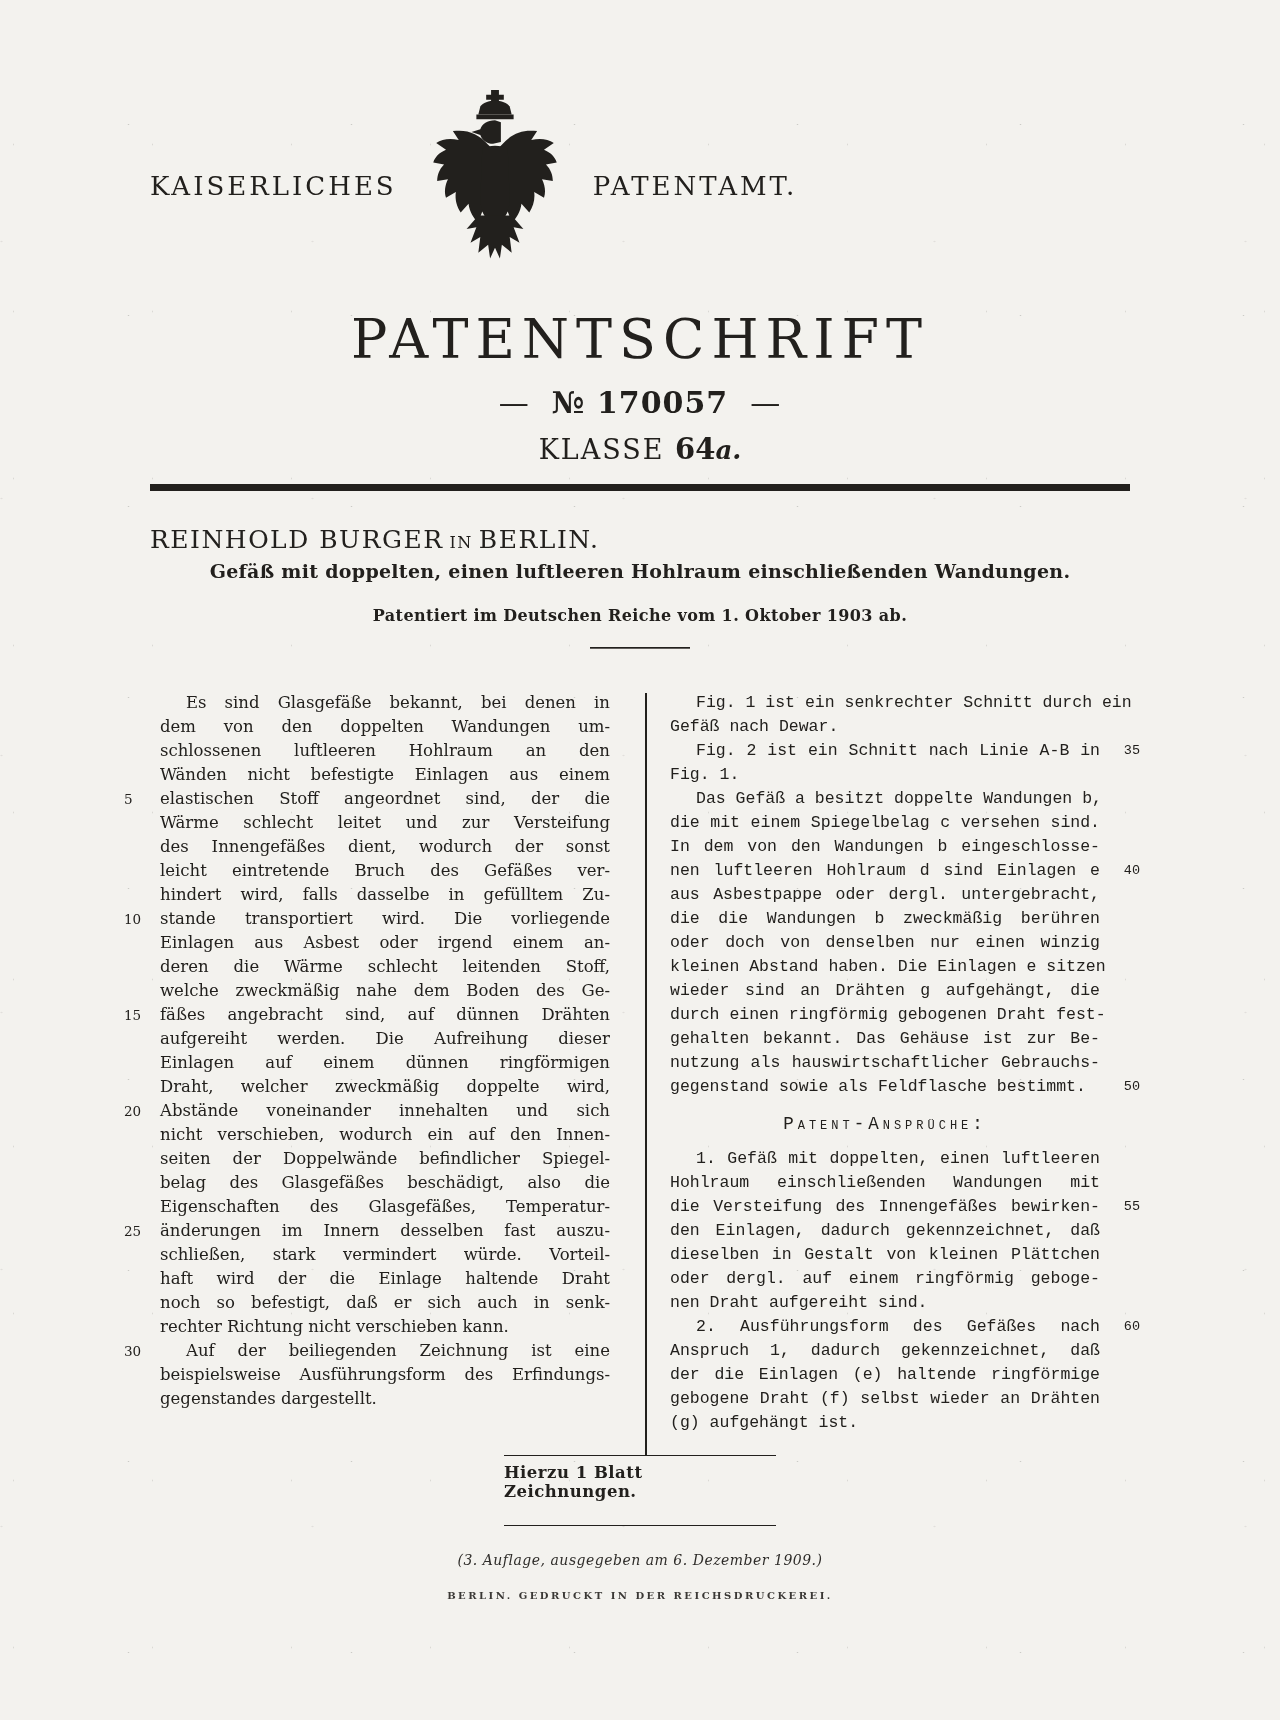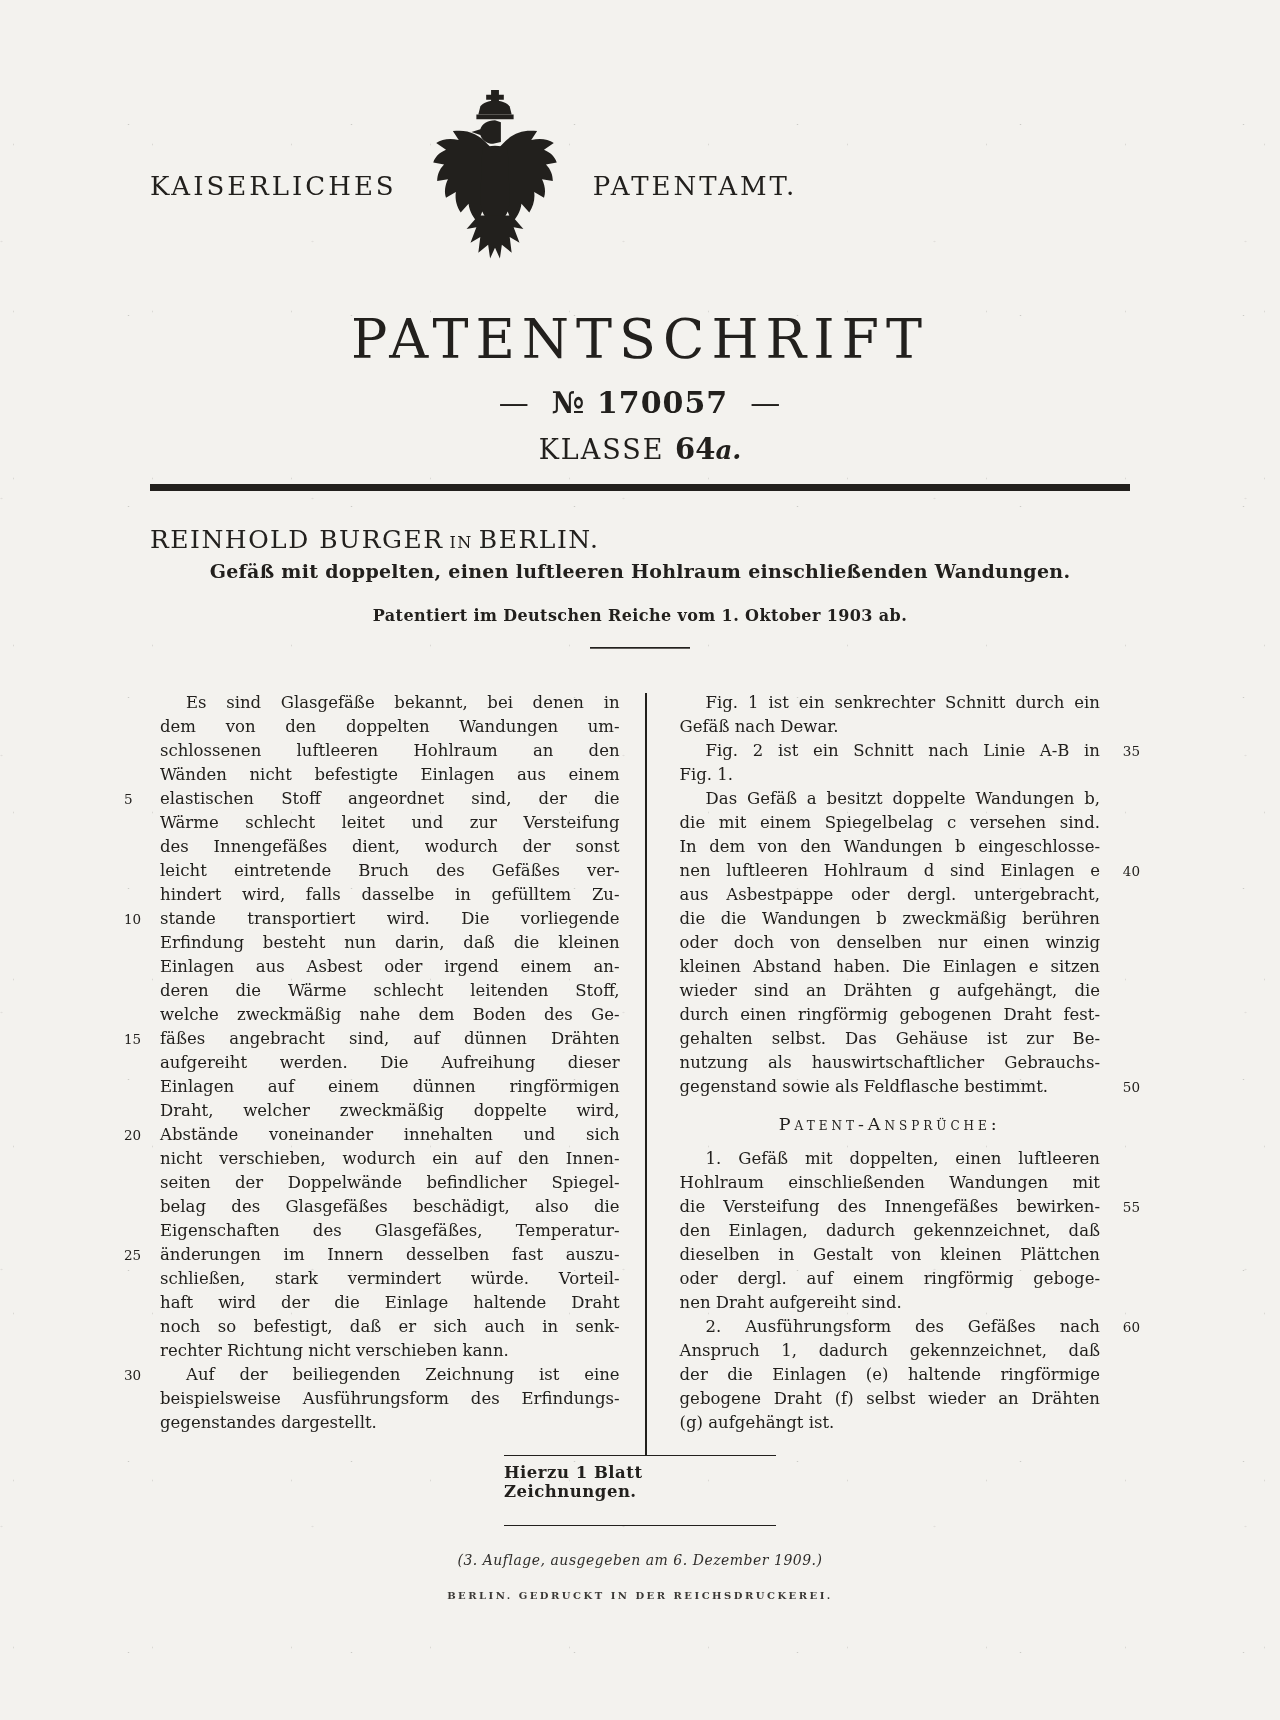--- a/index.html
+++ b/index.html
@@ -38,21 +38,21 @@
   .inventor-line { font-size:25px; letter-spacing:1.5px; margin-top:34px; }
   .inventor-line .connector { font-variant:small-caps; text-transform:lowercase; font-size:23px; margin:0 6px; }
   .invention-title { text-align:center; font-size:19px; font-weight:bold; margin-top:6px; letter-spacing:0.3px; }
   .patent-date { text-align:center; font-size:16px; font-weight:bold; margin-top:24px; letter-spacing:0.4px; }
   .rule-short { width:100px; height:2px; border-top:1.5px solid var(--ink); border-bottom:1px solid rgba(34,32,29,.7); margin:22px auto 0; }
 
   
   .columns { position:relative; width:940px; margin:42px 0 0 160px; display:flex; }
   .col { font-size:16.5px; line-height:24px; }
   .col-left { width:470px; }
-  .col-right { width:430px; margin-left:60px; }
+  .col-right { width:430px; margin-left:60px;font-family:Liberation Mono, monospace; }
   .divider { position:absolute; left:485px; top:2px; width:1.5px; height:762px; background:var(--ink); }
 
   .line { position:relative; text-align:justify; text-align-last:justify; white-space:nowrap; }
   .line.end { text-align-last:left; }
   .line.indent { text-indent:26px; }
   .lnum { position:absolute; top:0; font-size:13.5px; letter-spacing:0; text-indent:0; }
   .col-left .lnum { left:-36px; }
   .col-right .lnum { right:-40px; }
 
   .claims-heading { text-align:center; font-weight:400; font-size:17.5px; letter-spacing:4px; font-variant:small-caps; margin:13px 0 11px; }
@@ -113,21 +113,20 @@
         <div class="line indent"><span>Es sind Glasgefäße bekannt, bei denen in</span></div>
         <div class="line"><span>dem von den doppelten Wandungen um-</span></div>
         <div class="line"><span>schlossenen luftleeren Hohlraum an den</span></div>
         <div class="line"><span>Wänden nicht befestigte Einlagen aus einem</span></div>
         <div class="line"><span>elastischen Stoff angeordnet sind, der die</span><span class="lnum">5</span></div>
         <div class="line"><span>Wärme schlecht leitet und zur Versteifung</span></div>
         <div class="line"><span>des Innengefäßes dient, wodurch der sonst</span></div>
         <div class="line"><span>leicht eintretende Bruch des Gefäßes ver-</span></div>
         <div class="line"><span>hindert wird, falls dasselbe in gefülltem Zu-</span></div>
         <div class="line"><span>stande transportiert wird.  Die vorliegende</span><span class="lnum">10</span></div>
-        <div class="line"><span>Erfindung besteht nun darin, daß die kleinen</span></div>
         <div class="line"><span>Einlagen aus Asbest oder irgend einem an-</span></div>
         <div class="line"><span>deren die Wärme schlecht leitenden Stoff,</span></div>
         <div class="line"><span>welche zweckmäßig nahe dem Boden des Ge-</span></div>
         <div class="line"><span>fäßes angebracht sind, auf dünnen Drähten</span><span class="lnum">15</span></div>
         <div class="line"><span>aufgereiht werden.  Die Aufreihung dieser</span></div>
         <div class="line"><span>Einlagen auf einem dünnen ringförmigen</span></div>
         <div class="line"><span>Draht, welcher zweckmäßig doppelte wird,</span></div>
         <div class="line"><span>Abstände voneinander innehalten und sich</span><span class="lnum">20</span></div>
         <div class="line"><span>nicht verschieben, wodurch ein auf den Innen-</span></div>
         <div class="line"><span>seiten der Doppelwände befindlicher Spiegel-</span></div>
@@ -152,21 +151,21 @@
           <div class="line indent"><span>Das Gefäß a besitzt doppelte Wandungen b,</span></div>
           <div class="line"><span>die mit einem Spiegelbelag c versehen sind.</span></div>
           <div class="line"><span>In dem von den Wandungen b eingeschlosse-</span></div>
           <div class="line"><span>nen luftleeren Hohlraum d sind Einlagen e</span><span class="lnum">40</span></div>
           <div class="line"><span>aus Asbestpappe oder dergl. untergebracht,</span></div>
           <div class="line"><span>die die Wandungen b zweckmäßig berühren</span></div>
           <div class="line"><span>oder doch von denselben nur einen winzig</span></div>
           <div class="line"><span>kleinen Abstand haben.  Die Einlagen e sitzen</span></div>
           <div class="line"><span>wieder sind an Drähten g aufgehängt, die</span></div>
           <div class="line"><span>durch einen ringförmig gebogenen Draht fest-</span></div>
-          <div class="line"><span>gehalten selbst.  Das Gehäuse ist zur Be-</span></div>
+          <div class="line"><span>gehalten bekannt.  Das Gehäuse ist zur Be-</span></div>
           <div class="line"><span>nutzung als hauswirtschaftlicher Gebrauchs-</span></div>
           <div class="line end"><span>gegenstand sowie als Feldflasche bestimmt.</span><span class="lnum">50</span></div>
         </div>
       <h3 class="claims-heading">Patent-Ansprüche:</h3>
       <div id="col-right-claims">
           <div class="line indent"><span>1. Gefäß mit doppelten, einen luftleeren</span></div>
           <div class="line"><span>Hohlraum einschließenden Wandungen mit</span></div>
           <div class="line"><span>die Versteifung des Innengefäßes bewirken-</span><span class="lnum">55</span></div>
           <div class="line"><span>den Einlagen, dadurch gekennzeichnet, daß</span></div>
           <div class="line"><span>dieselben in Gestalt von kleinen Plättchen</span></div>

